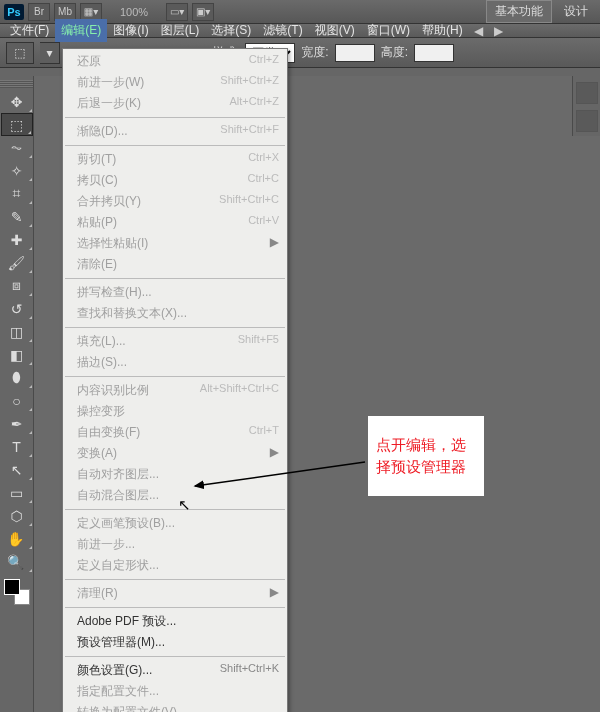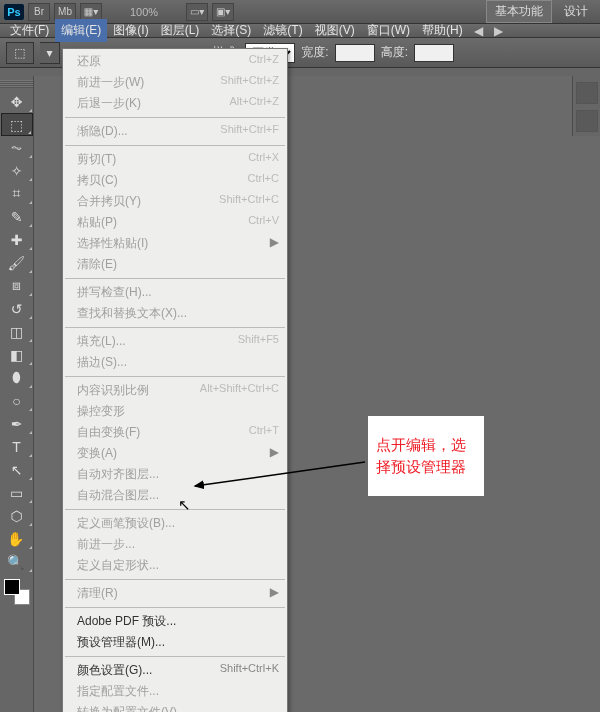--- a/index.html
+++ b/index.html
@@ -1,25 +1,25 @@
 <!DOCTYPE html>
 <html><head>
 <meta charset="utf-8">
 <style>
 *{box-sizing:border-box;margin:0;padding:0;font-family:"SimSun","Microsoft YaHei",sans-serif;font-size:12px}
 body{background:#666;width:600px;height:712px;overflow:hidden;position:relative}
 .titlebar{height:24px;background:linear-gradient(#6a6a6a,#575757);display:flex;align-items:center;padding:0 4px;gap:4px;border-bottom:1px solid #333}
 .titlebar .ps-logo{width:20px;height:16px;background:#001a33;color:#3cf;display:flex;align-items:center;justify-content:center;font-weight:bold;font-size:11px;border-radius:2px}
 .titlebar .tb-btn{width:22px;height:18px;background:#5a5a5a;border:1px solid #444;display:flex;align-items:center;justify-content:center;color:#ccc;font-size:10px}
-.titlebar .zoom{color:#bbb;font-size:11px;margin:0 24px}
+.titlebar .zoom{color:#bbb;font-size:11px;margin:0 14px}
 .titlebar .spacer{flex:1}
 .titlebar .mode-btn{padding:2px 8px;background:#6a6a6a;border:1px solid #888;color:#ddd;font-size:12px}
 .menubar{height:14px;background:linear-gradient(#6b6b6b,#5a5a5a);display:flex;align-items:center;padding:0 4px;border-bottom:1px solid #333}
 .menubar .menu-item{padding:3px 6px;color:#e4e4e4;font-size:12px;cursor:default}
-.menubar .menu-item.active{background:#4a6ea9;color:#e5e5e5}
+.menubar .menu-item.active{background:#4a6ea9;color:#86efac}
 .menubar .arrow-btn{width:16px;height:16px;margin:0 2px;color:#ccc;display:flex;align-items:center;justify-content:center}
 .optbar{height:30px;background:linear-gradient(#6b6b6b,#595959);display:flex;align-items:center;padding:0 6px;gap:6px;border-bottom:1px solid #333;color:#ddd;font-size:12px}
 .optbar .tool-preview{width:28px;height:22px;border:1px solid #333;background:#5e5e5e;display:flex;align-items:center;justify-content:center}
 .optbar .dd{width:20px;height:22px;border:1px solid #333;border-left:none;background:#5e5e5e;display:flex;align-items:center;justify-content:center}
 .optbar select{background:#fff;border:1px solid #333;height:20px;font-size:12px;padding:0 2px}
 .optbar .field{width:40px;height:18px;background:#f0f0f0;border:1px solid #333}
 .toolbar{position:absolute;left:0;top:76px;width:34px;bottom:0;background:#666;border-right:1px solid #4a4a4a;padding-top:4px}
 .toolbar .grip{height:8px;background:repeating-linear-gradient(#777,#777 1px,#555 1px,#555 2px);margin-bottom:2px}
 .toolbar .tool{width:32px;height:23px;margin:0 auto;display:flex;align-items:center;justify-content:center;color:#ddd;position:relative;font-size:14px}
 .toolbar .tool.sel{background:#4a4a4a;border:1px solid #222}

